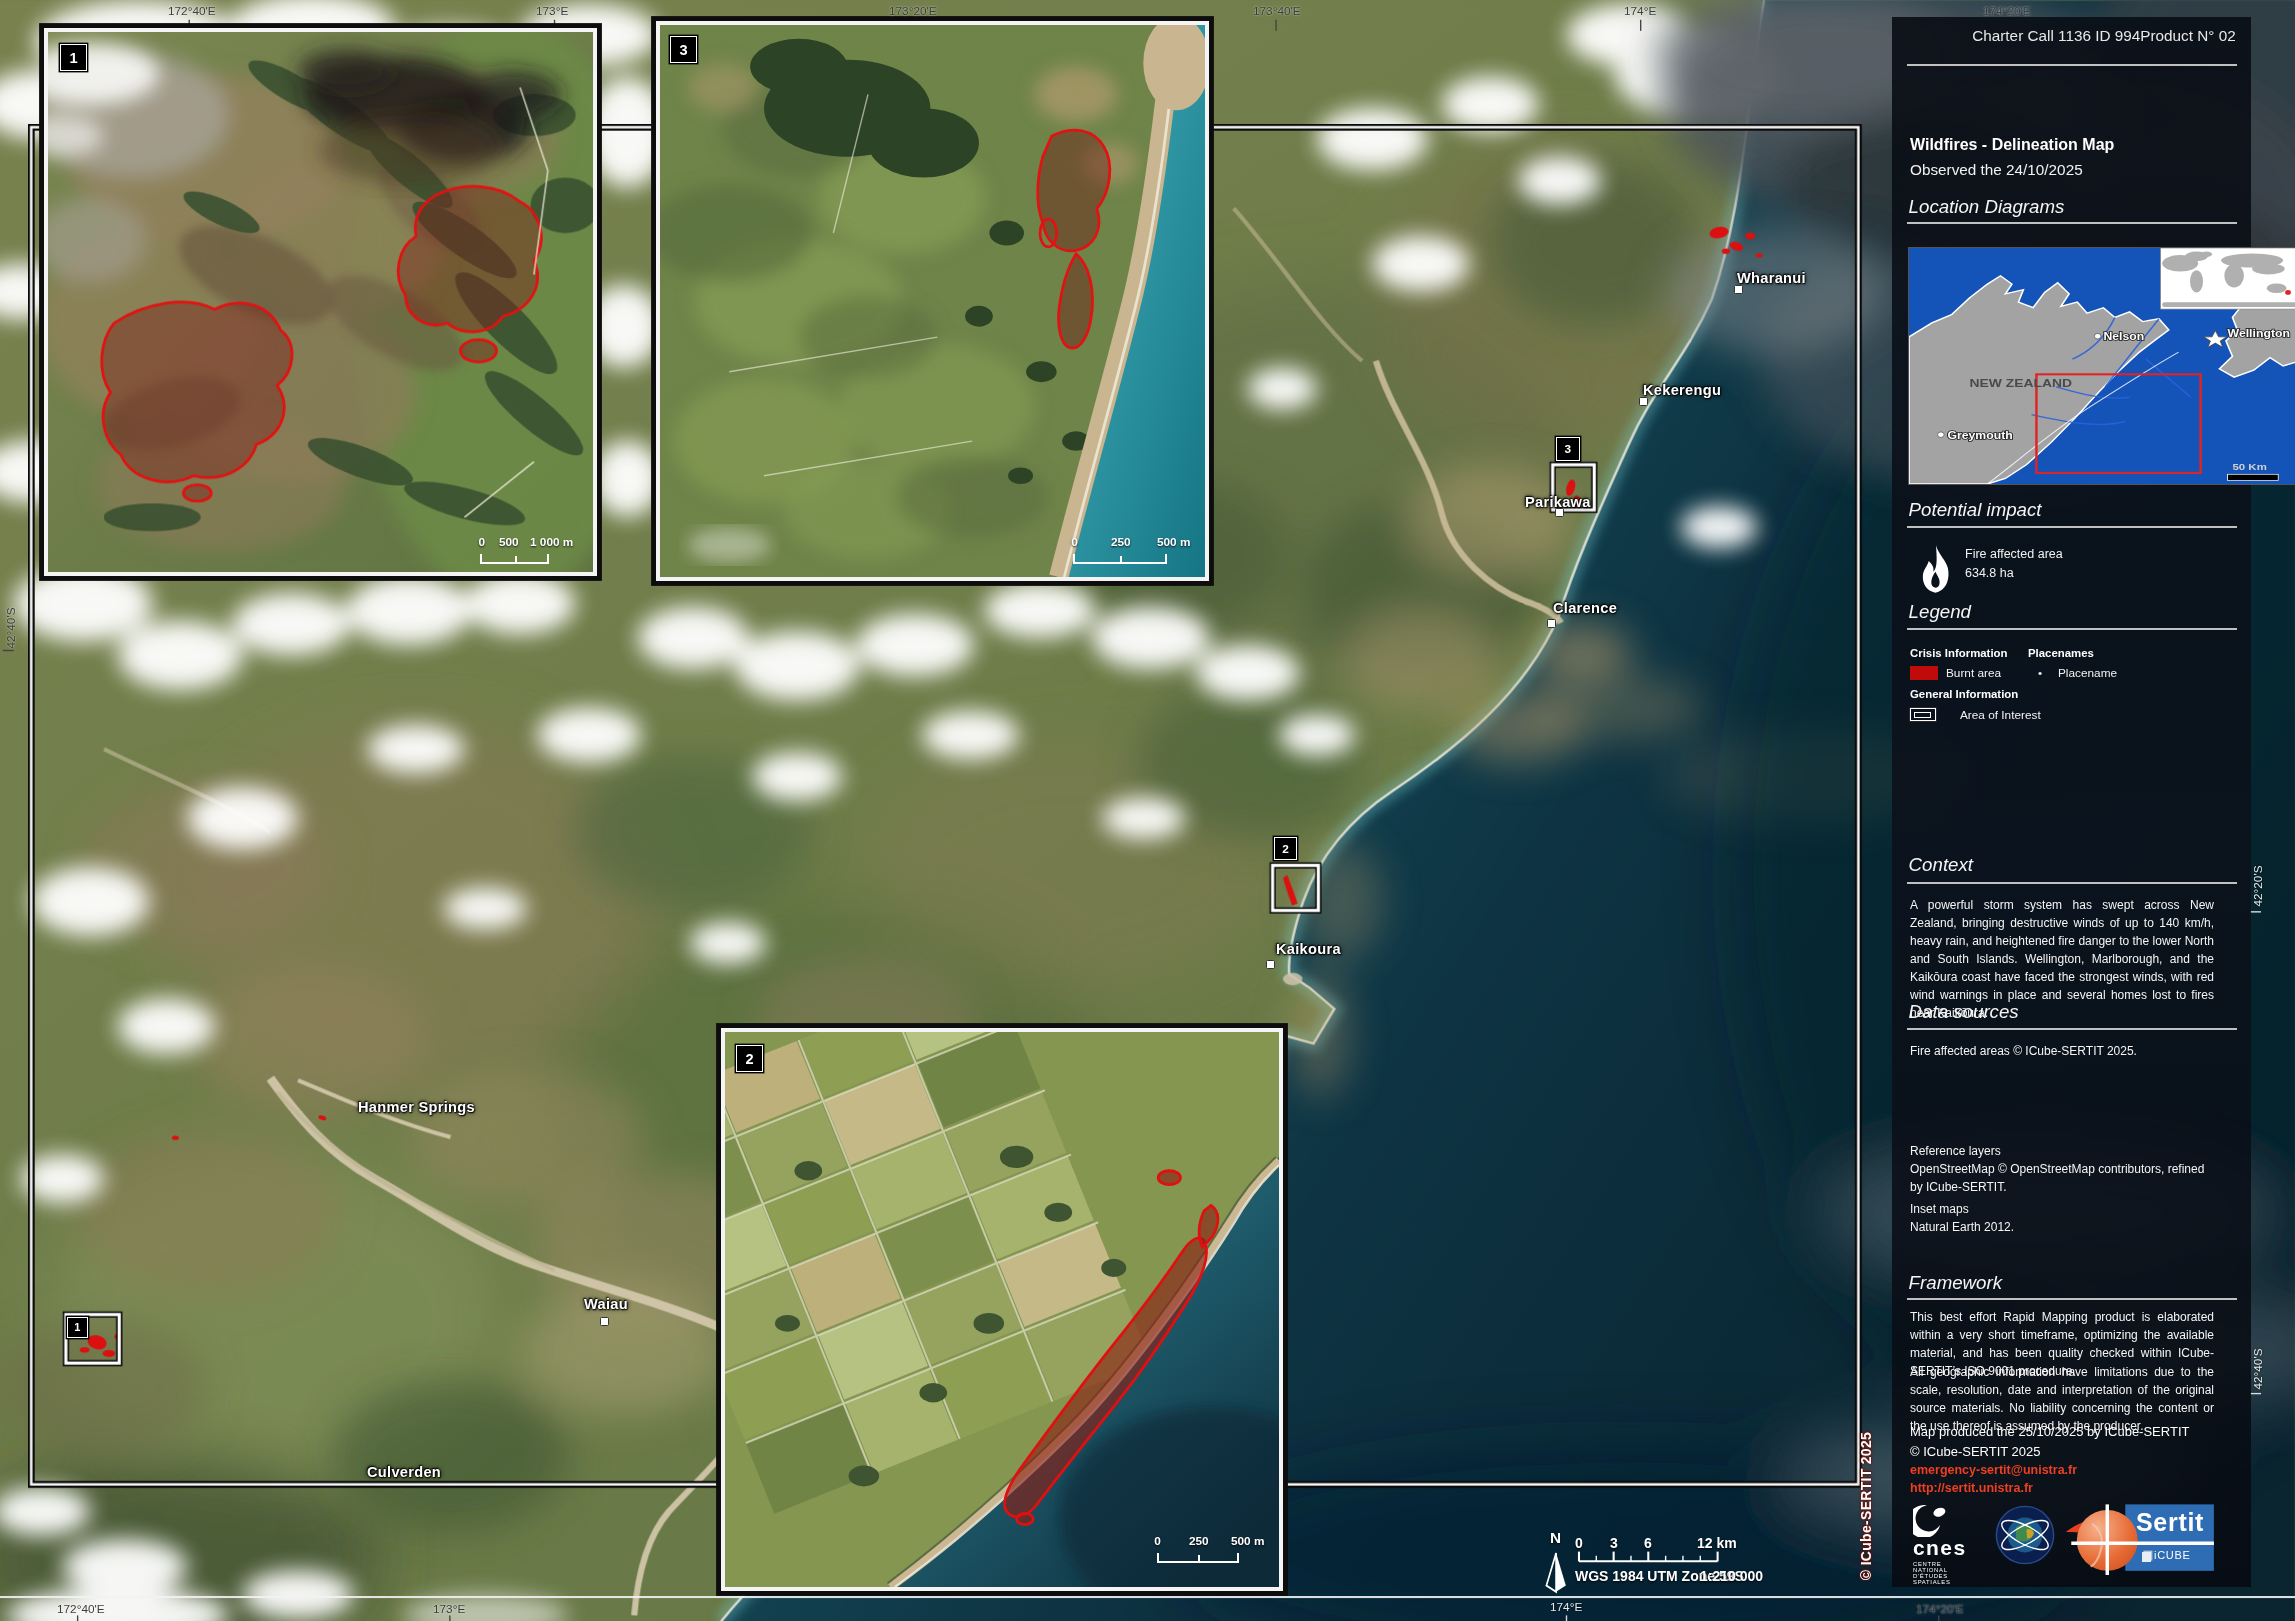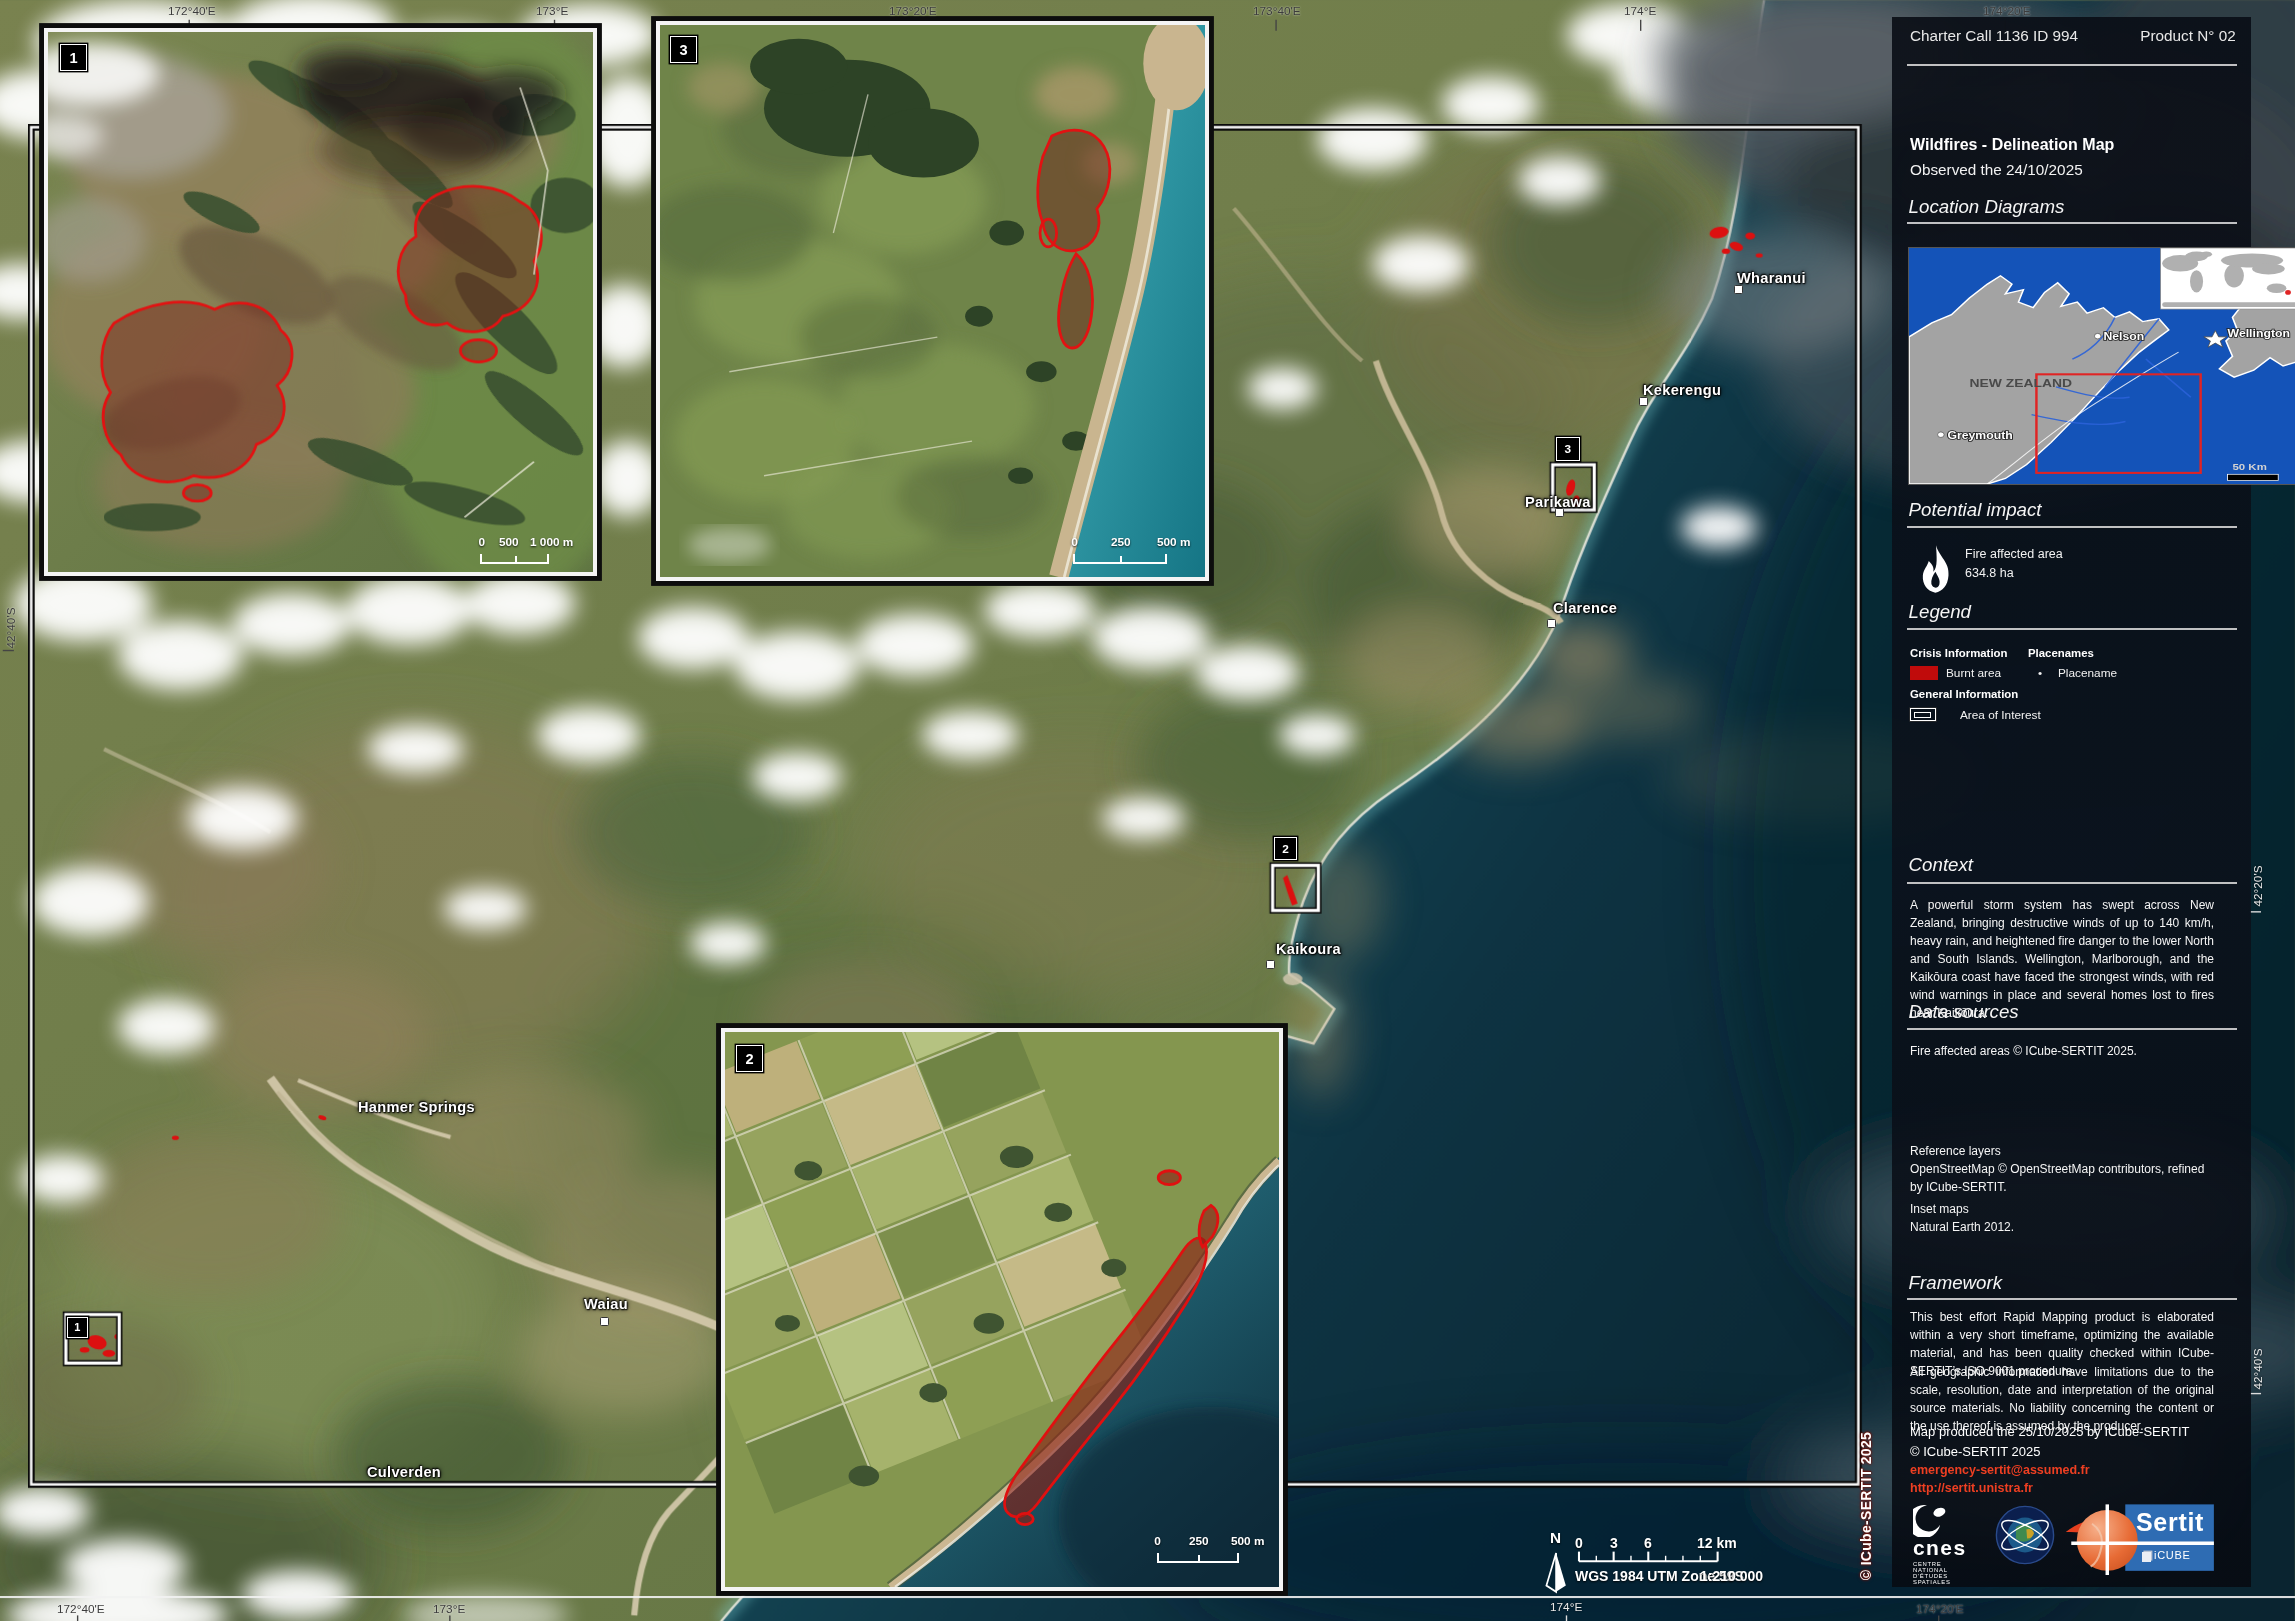--- a/index.html
+++ b/index.html
@@ -33,21 +33,21 @@
          text-shadow:0 0.7px 2.1px rgba(0,0,0,.9)}
   .crs{position:absolute;color:#fff;font-weight:700;font-size:14px;white-space:nowrap;
        text-shadow:0 0.7px 2.1px rgba(0,0,0,.9)}
   .vcopy{position:absolute;color:#fff;font-weight:700;font-size:14px;text-align:center;letter-spacing:0.3px;
          text-shadow:0 0 2.1px #7a1208,0 0 3.5px #7a1208,0.7px 0.7px 1.4px #4a0a04}
 
   
   .panel{position:absolute;left:1892px;top:17.3px;width:359px;height:1570px;
          background:linear-gradient(178deg,rgba(9,13,21,.9),rgba(12,17,27,.88) 55%,rgba(7,11,18,.9));
          color:#f0f0f0;z-index:40}
-  .panel .ph{position:absolute;left:18px;right:15.3px;display:flex;justify-content:space-between;
+  .panel .ph{position:absolute;left:18px;right:15.3px;display:flex;justify-content:flex-end;
              font-size:15.3px;color:#e8e8e8}
   .hline{position:absolute;left:15.3px;right:14px;height:1.4px;background:rgba(225,225,225,.85)}
   .ptitle{position:absolute;left:15.3px;display:flex;align-items:center;gap:11px}
   .ptitle h1{margin:0;font-size:21.5px;font-weight:700;color:#fff;letter-spacing:0.2px}
   .psub{position:absolute;left:18px;font-size:16px;font-weight:700;color:#fff}
   .pobs{position:absolute;left:18px;font-size:15.3px;color:#f2f2f2}
   .shead{position:absolute;left:16.6px;font-style:italic;font-size:18.7px;color:#f5f5f5}
   .body-t{position:absolute;left:18px;width:304px;font-size:12px;line-height:1.5;color:#f5f5f5;text-align:justify}
   .pre{white-space:pre-line;text-align:left}
   .lgt{font-weight:700;font-size:11.4px;color:#fff}
@@ -676,21 +676,21 @@
 OpenStreetMap © OpenStreetMap contributors, refined by ICube-SERTIT.</div>
     <div class="body-t pre" style="top:1183px">Inset maps
 Natural Earth 2012.</div>
 
     <div class="shead" style="top:1255px">Framework</div>
     <div class="hline" style="top:1281px"></div>
     <div class="body-t" style="top:1291px">This best effort Rapid Mapping product is elaborated within a very short timeframe, optimizing the available material, and has been quality checked within ICube-SERTIT’s ISO 9001 procedure.</div>
     <div class="body-t" style="top:1346px">All geographic information have limitations due to the scale, resolution,  date and interpretation of the original source materials. No liability concerning the content or the use thereof is assumed by the producer.</div>
     <div class="prod" style="top:1407px">Map produced the 25/10/2025 by ICube-SERTIT</div>
     <div class="prod" style="top:1427px">© ICube-SERTIT 2025</div>
-    <a class="link" href="#" style="top:1446px">emergency-sertit@assumed.fr</a>
+    <a class="link" href="#" style="top:1446px">emergency-sertit@unistra.fr</a>
     <a class="link" href="#" style="top:1464px">http://sertit.unistra.fr</a>
 
     <div class="abs" style="left:0;top:1484px;width:100%;height:83px">
       <div class="abs" style="left:21px;top:2.8px;width:55px;text-align:left">
         <svg width="39" height="33" viewBox="0 0 56 48">
           <path d="M20,2 A19,19 0 1 0 39,30 A24,24 0 1 1 20,2 Z" fill="#fff"></path>
           <ellipse cx="38" cy="12" rx="9" ry="6" fill="#fff" transform="rotate(-20 38 12)"></ellipse>
         </svg>
         <div style="color:#fff;font-size:21px;font-weight:700;letter-spacing:1.4px;line-height:1">cnes</div>
         <div style="color:#fff;font-size:5.9px;letter-spacing:0.7px;margin-top:2.8px">CENTRE NATIONAL</div>

